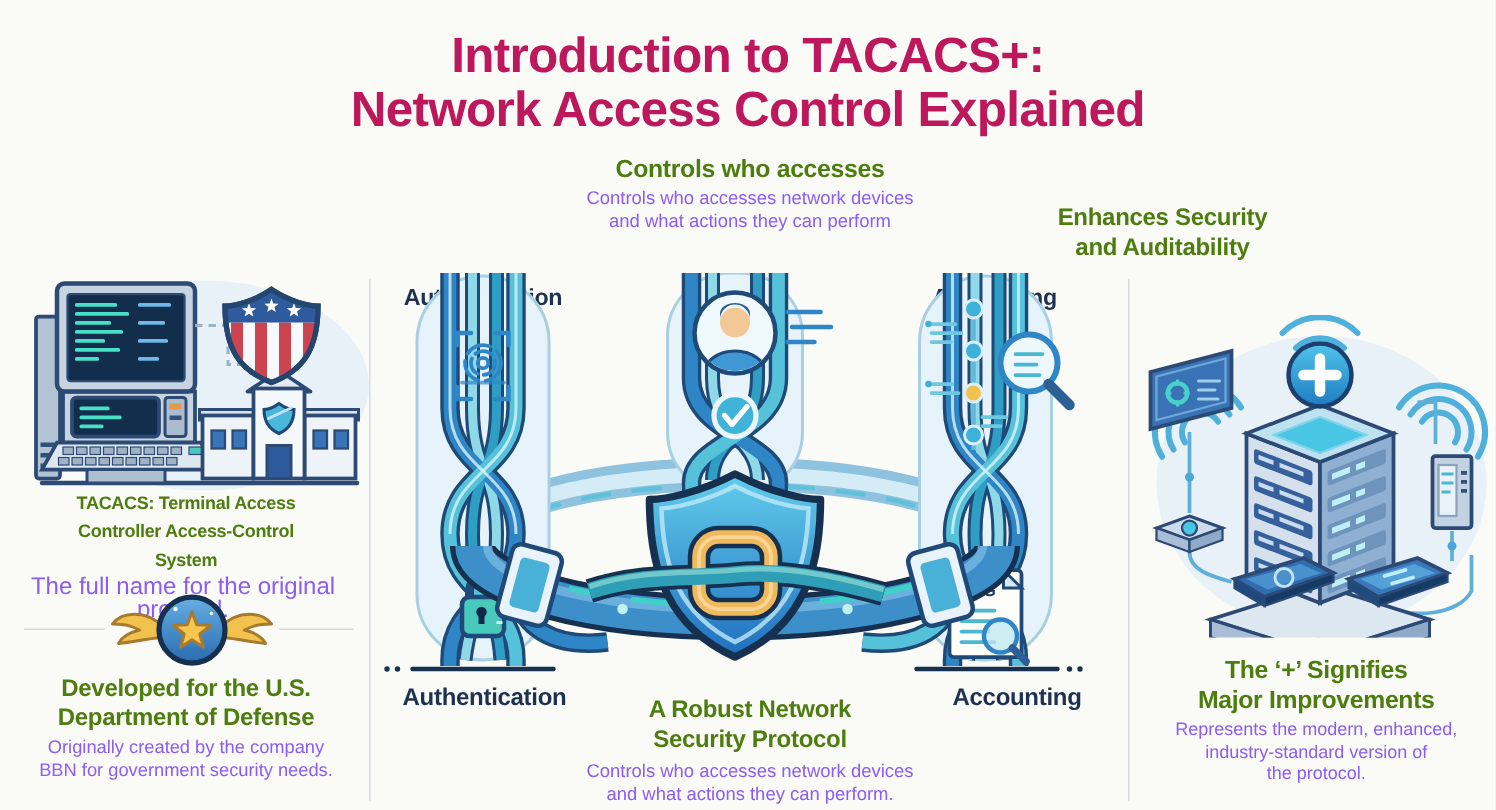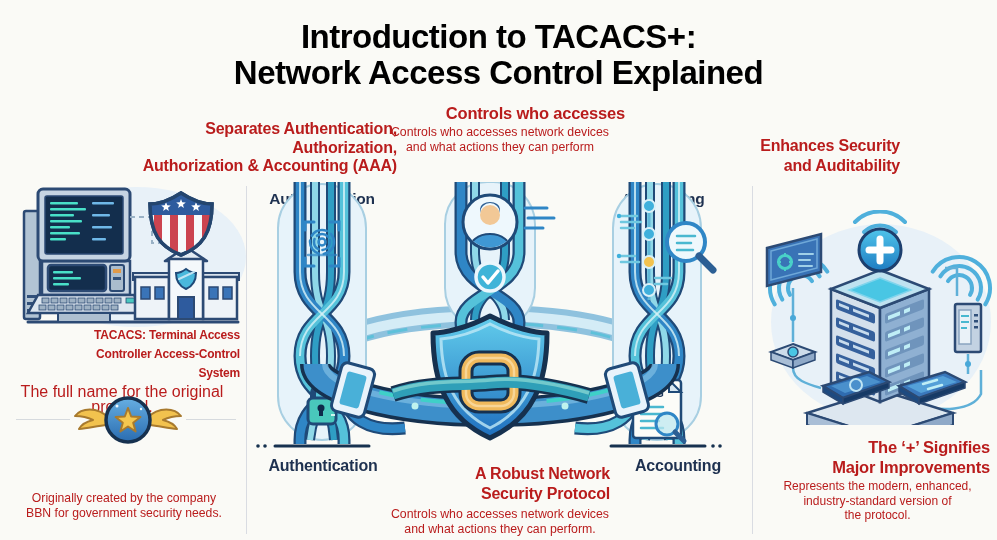--- a/index.html
+++ b/index.html
@@ -3,50 +3,47 @@
 <meta charset="utf-8">
 <style>
   html,body{margin:0;padding:0;background:#e8e8e8;}
   .stage{
     position:relative;width:997px;height:540px;overflow:hidden;
     background:#fafaf6;
     font-family:"Liberation Sans",sans-serif;
   }
   .abs{position:absolute;}
   .title-line{
-    width:100%;text-align:center;color:#000000;font-weight:800;
+    width:100%;text-align:center;color:#be185d;font-weight:800;
     font-size:33px;line-height:36px;letter-spacing:-0.5px;
   }
   .heading{
-    font-weight:800;color:#b91c1c;text-align:right;white-space:pre-line;
+    font-weight:800;color:#4d7c0f;text-align:center;white-space:pre-line;
     letter-spacing:-0.2px;
   }
   .sub{
-    font-weight:400;color:#b91c1c;text-align:center;white-space:pre-line;
+    font-weight:400;color:#8b5cf6;text-align:center;white-space:pre-line;
   }
   .band-label{
     font-weight:800;color:#1e3150;text-align:center;letter-spacing:-0.2px;
   }
   .vdivider{width:1px;background:#d9dce2;}
   .hdivider{height:1px;background:#d6dade;}
 </style>
 </head>
 <body>
 
 <div class="stage">
 
   <div class="abs title-line" style="top:19px;">Introduction to TACACS+:</div>
   <div class="abs title-line" style="top:55px;">Network Access Control Explained</div>
 
   <div class="abs vdivider" style="left:246px;top:186px;height:348px;"></div>
   <div class="abs vdivider" style="left:752px;top:186px;height:348px;"></div>
 
-  <div class="abs heading" style="left:85px;top:120px;width:312px;font-size:16px;line-height:18.5px;">Separates Authentication,
-Authorization,
-Authorization &amp; Accounting (AAA)</div>
   <div class="abs heading" style="left:375px;top:103px;width:250px;font-size:16.5px;line-height:20px;">Controls who accesses</div>
   <div class="abs sub" style="left:365px;top:125px;width:270px;font-size:12.3px;line-height:15px;">Controls who accesses network devices
 and what actions they can perform</div>
   <div class="abs heading" style="left:650px;top:136px;width:250px;font-size:16px;line-height:19.5px;">Enhances Security
 and Auditability</div>
 
   <div class="abs band-label" style="left:252px;top:190px;width:140px;font-size:15.5px;">Authentication</div>
   <div class="abs band-label" style="left:598px;top:190px;width:130px;font-size:15.5px;">Accounting</div>
 
   <svg class="abs" style="left:18px;top:183px;" width="228" height="145" viewBox="0 0 228 145">
@@ -457,20 +454,22 @@
       </linearGradient>
     </defs>
     <path d="M36,26 C24,14 8,16 2,24 C12,24 16,26 20,28 C12,30 8,33 6,37 C16,36 24,34 34,33 Z" fill="#f2c24e" stroke="#a87a2e" stroke-width="2" stroke-linejoin="round"></path>
     <path d="M74,26 C86,14 102,16 108,24 C98,24 94,26 90,28 C98,30 102,33 104,37 C94,36 86,34 76,33 Z" fill="#f2c24e" stroke="#a87a2e" stroke-width="2" stroke-linejoin="round"></path>
     <circle cx="55" cy="28" r="22" fill="url(#badgeGrad)" stroke="#16314f" stroke-width="3.5"></circle>
     <polygon transform="translate(55,29)" points="0,-13 3.2,-4.5 12.4,-4 5.2,1.7 7.6,10.5 0,5.5 -7.6,10.5 -5.2,1.7 -12.4,-4 -3.2,-4.5" fill="#f5c74f" stroke="#a87a2e" stroke-width="2" stroke-linejoin="round"></polygon>
     <circle cx="44" cy="14" r="1.5" fill="#ffffff" opacity="0.9"></circle>
     <circle cx="68" cy="17" r="1.2" fill="#ffffff" opacity="0.9"></circle>
   </svg>
 
+  <div class="abs heading" style="left:8px;top:450px;width:232px;font-size:16px;line-height:19px;">Developed for the U.S.
+Department of Defense</div>
   <div class="abs sub" style="left:8px;top:491px;width:232px;font-size:12.2px;line-height:15px;">Originally created by the company
 BBN for government security needs.</div>
 
   <div class="abs band-label" style="left:248px;top:457px;width:150px;font-size:16px;">Authentication</div>
   <div class="abs band-label" style="left:613px;top:457px;width:130px;font-size:16px;">Accounting</div>
   <div class="abs heading" style="left:390px;top:464px;width:220px;font-size:16px;line-height:20px;">A Robust Network
 Security Protocol</div>
   <div class="abs sub" style="left:375px;top:507px;width:250px;font-size:12.3px;line-height:15px;">Controls who accesses network devices
 and what actions they can perform.</div>
 

